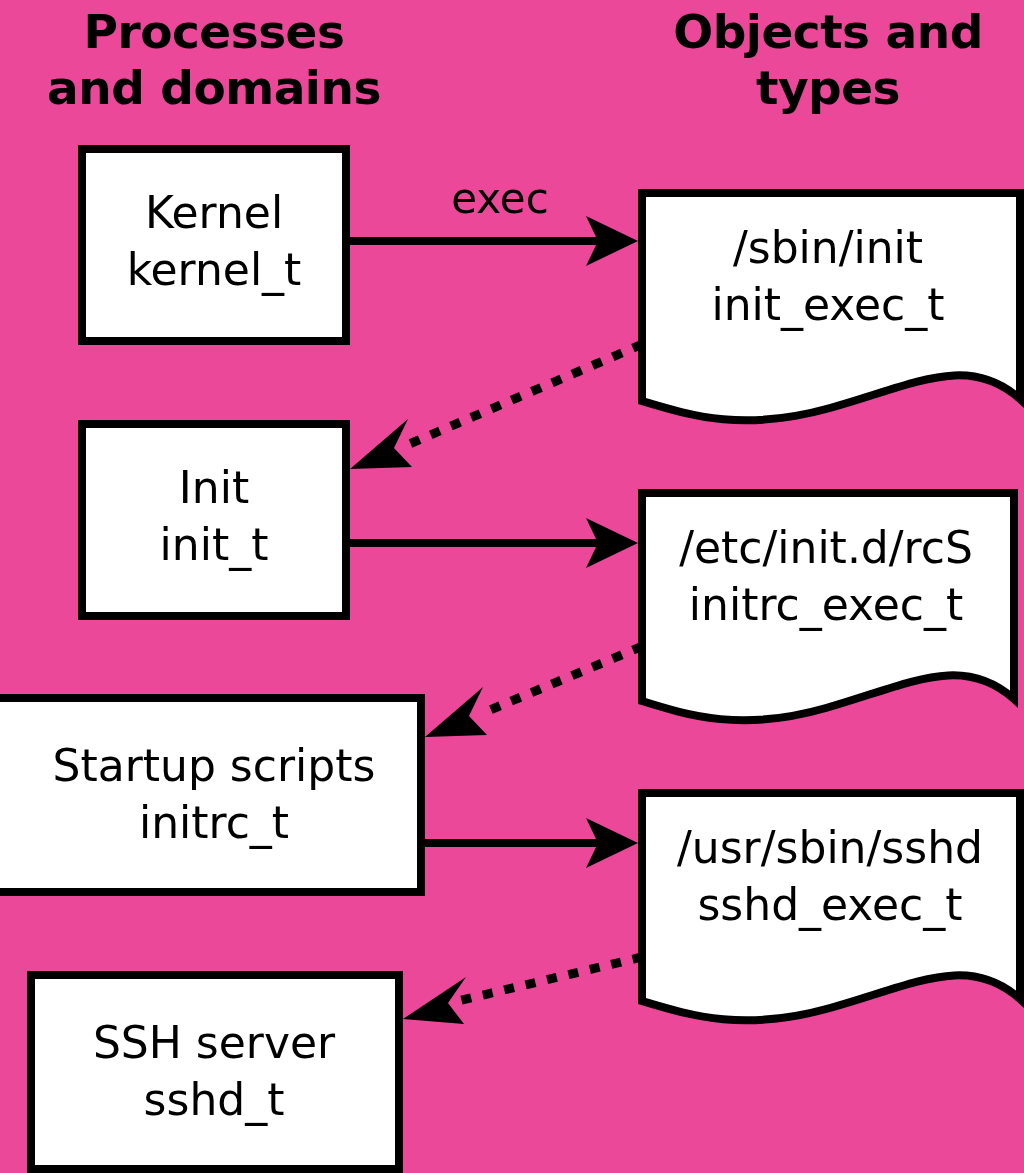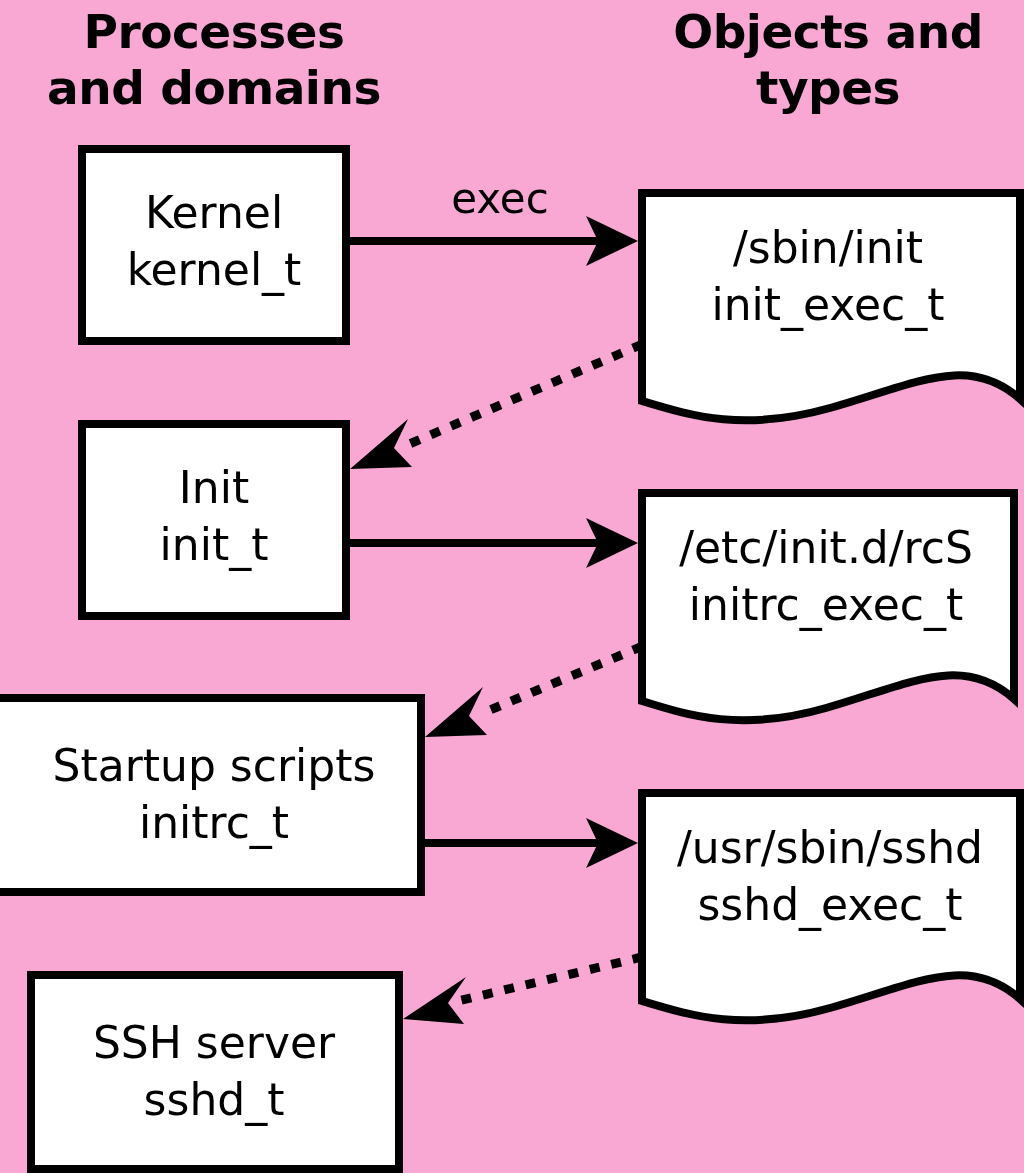--- a/index.html
+++ b/index.html
@@ -4,21 +4,21 @@
 <style>
   html, body {
     margin: 0;
     padding: 0;
     background: #ffffff;
   }
   #page {
     position: relative;
     width: 1024px;
     height: 1173px;
-    background: #f9a8d4;
+    background: #ec4899;
     overflow: hidden;
     font-family: "DejaVu Sans", "Liberation Sans", sans-serif;
   }
   svg.diagram {
     position: absolute;
     top: 0;
     left: 0;
     width: 1024px;
     height: 1173px;
     display: block;

